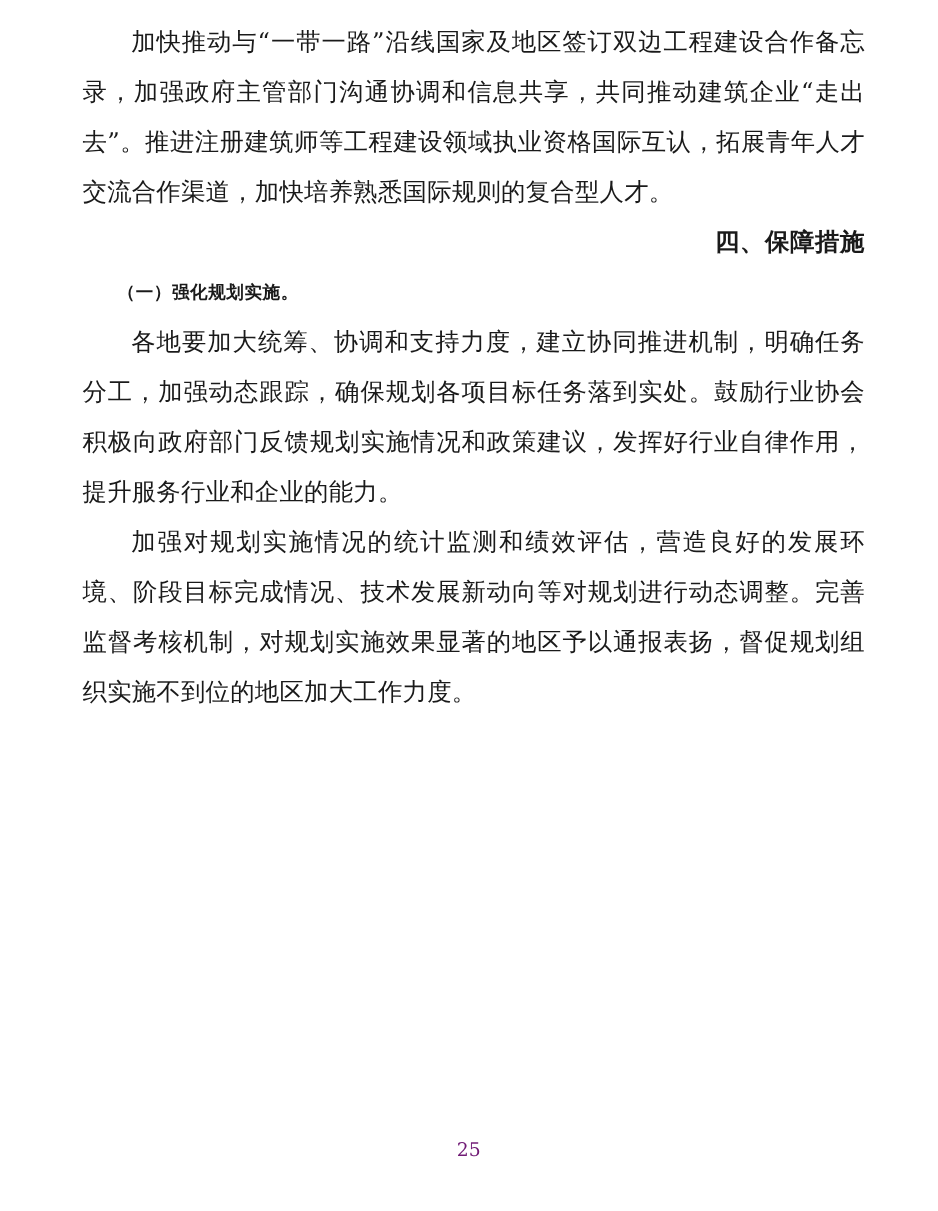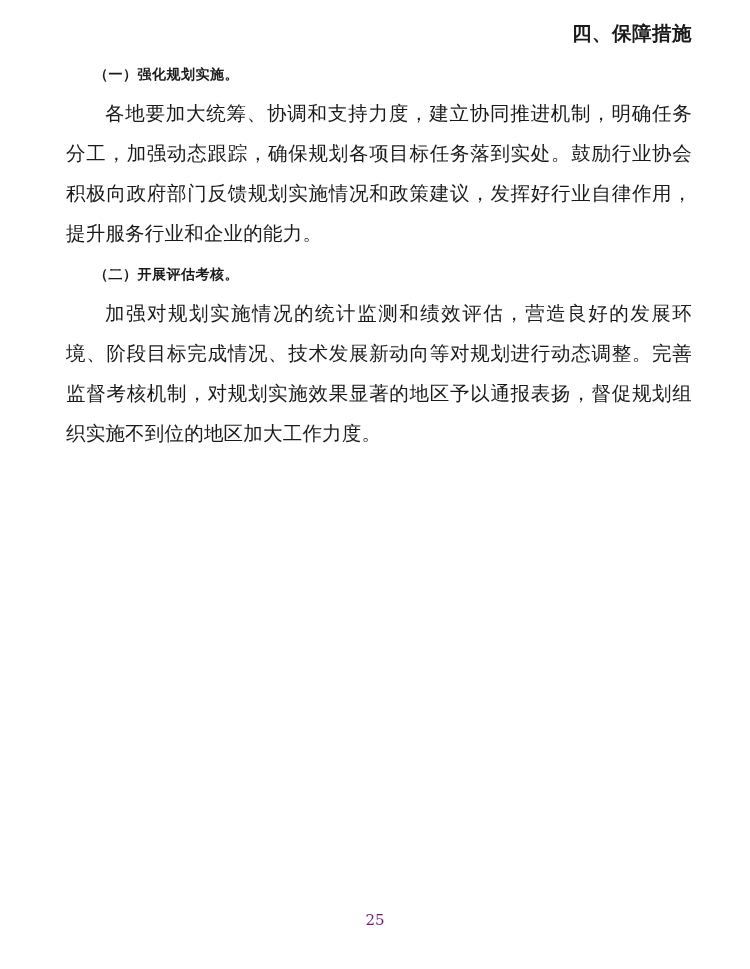--- a/index.html
+++ b/index.html
@@ -67,28 +67,28 @@
     font-family: "DejaVu Serif", "Liberation Serif", serif;
     font-size: 15px;
     color: #701a75;
   }
 </style>
 </head>
 <body>
 
 <div class="page">
 
+  <p class="body-text indent para">加快推动与“一带一路”沿线国家及地区签订双边工程建设合作备忘录，加强政府主管部门沟通协调和信息共享，共同推动建筑企业“走出去”。推进注册建筑师等工程建设领域执业资格国际互认，拓展青年人才交流合作渠道，加快培养熟悉国际规则的复合型人才。</p>
 
   <p class="heading">四、保障措施</p>
 
   <p class="subheading">（一）强化规划实施。</p>
 
   <p class="body-text indent para">各地要加大统筹、协调和支持力度，建立协同推进机制，明确任务分工，加强动态跟踪，确保规划各项目标任务落到实处。鼓励行业协会积极向政府部门反馈规划实施情况和政策建议，发挥好行业自律作用，提升服务行业和企业的能力。</p>
 
-  <p class="subheading">（二）开展评估考核。</p>
 
   <p class="body-text indent para">加强对规划实施情况的统计监测和绩效评估，营造良好的发展环境、阶段目标完成情况、技术发展新动向等对规划进行动态调整。完善监督考核机制，对规划实施效果显著的地区予以通报表扬，督促规划组织实施不到位的地区加大工作力度。</p>
 
 
 
   <div class="page-number">25</div>
 
 </div>
 
 </body></html>

